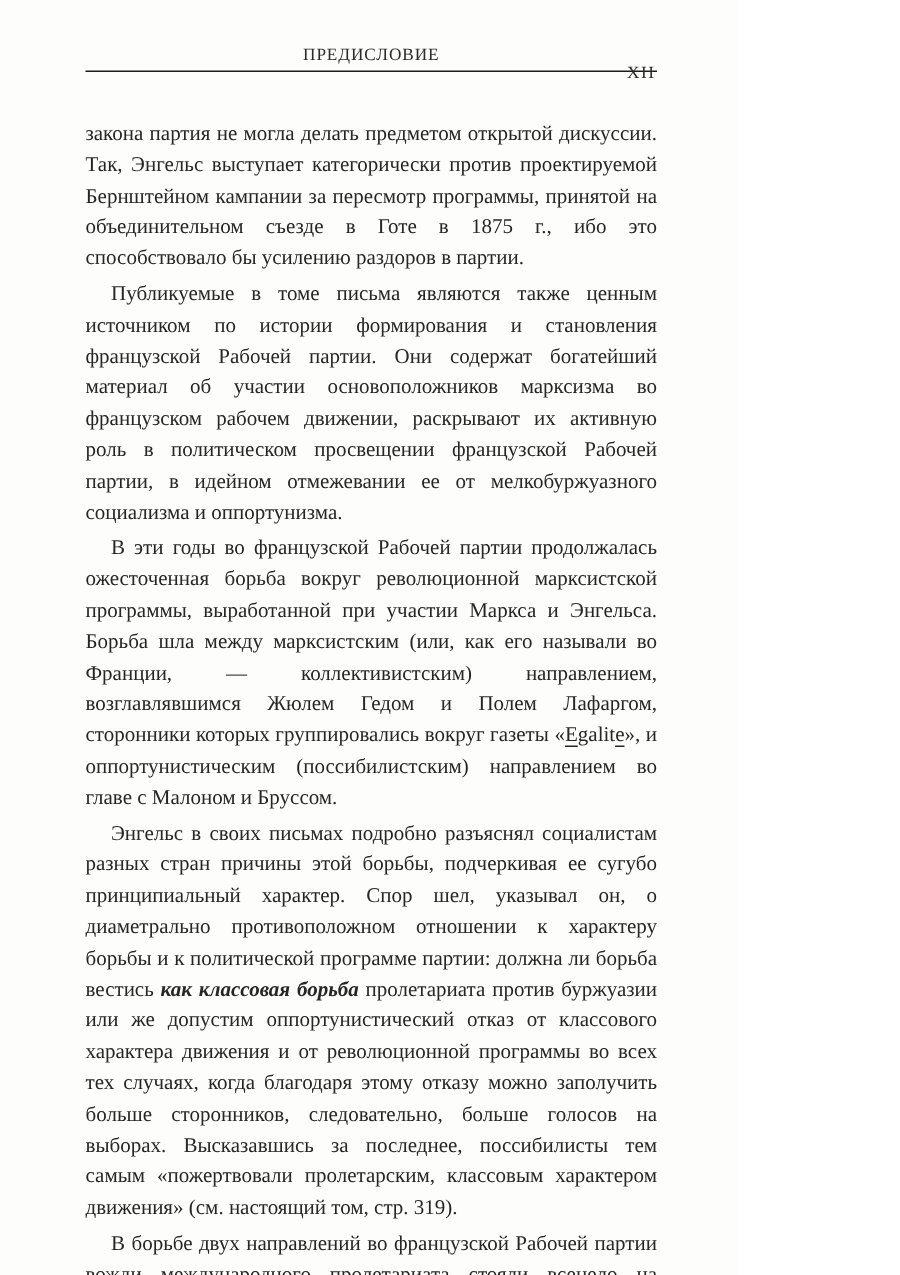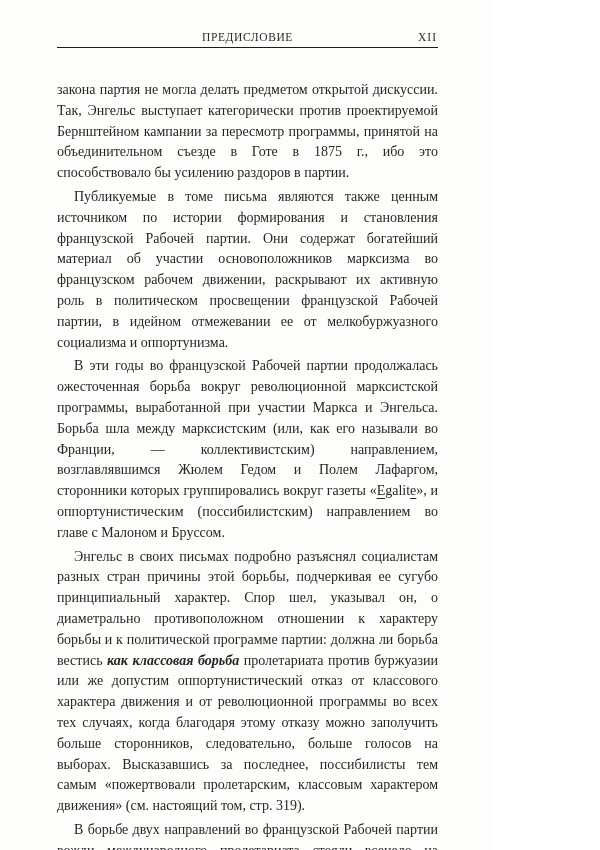--- a/index.html
+++ b/index.html
@@ -28,21 +28,21 @@
   }
   .running-title {
     position: absolute;
     left: 0;
     right: 0;
     text-align: center;
   }
   .page-number {
     position: absolute;
     right: 1px;
-    top: 0;
+    top: 12px;
     letter-spacing: 1px;
   }
   .header-rule {
     height: 0;
     border-bottom: 1.4px solid #1c1c1c;
     margin-top: 2px;
   }
   .page-body {
     margin-top: 32px;
     font-size: 14px;

